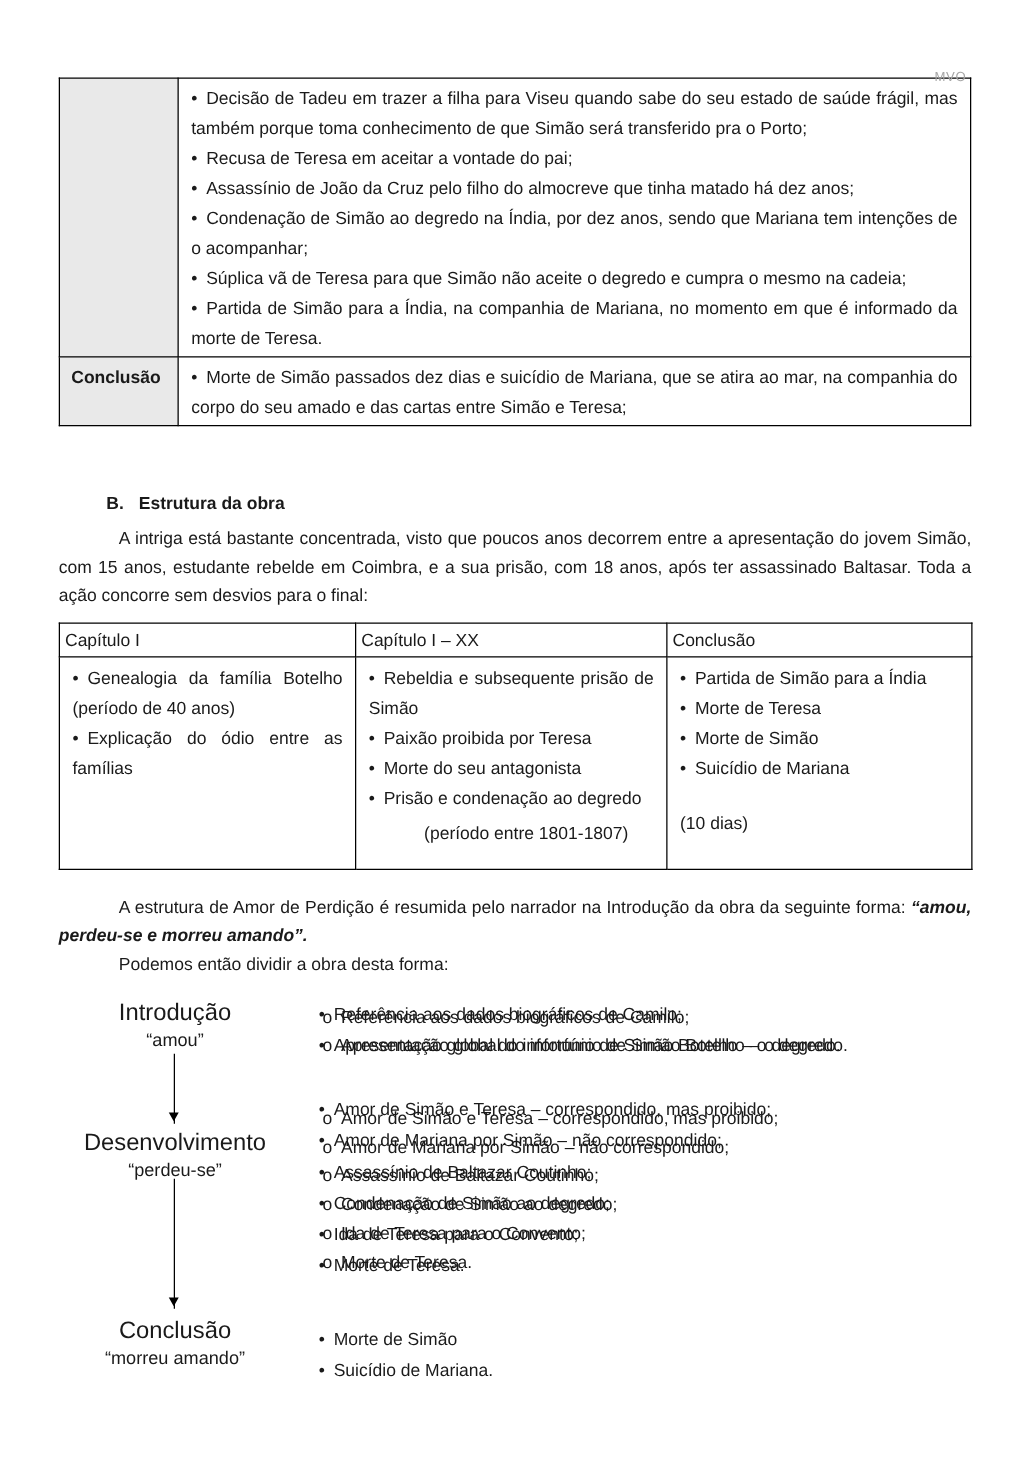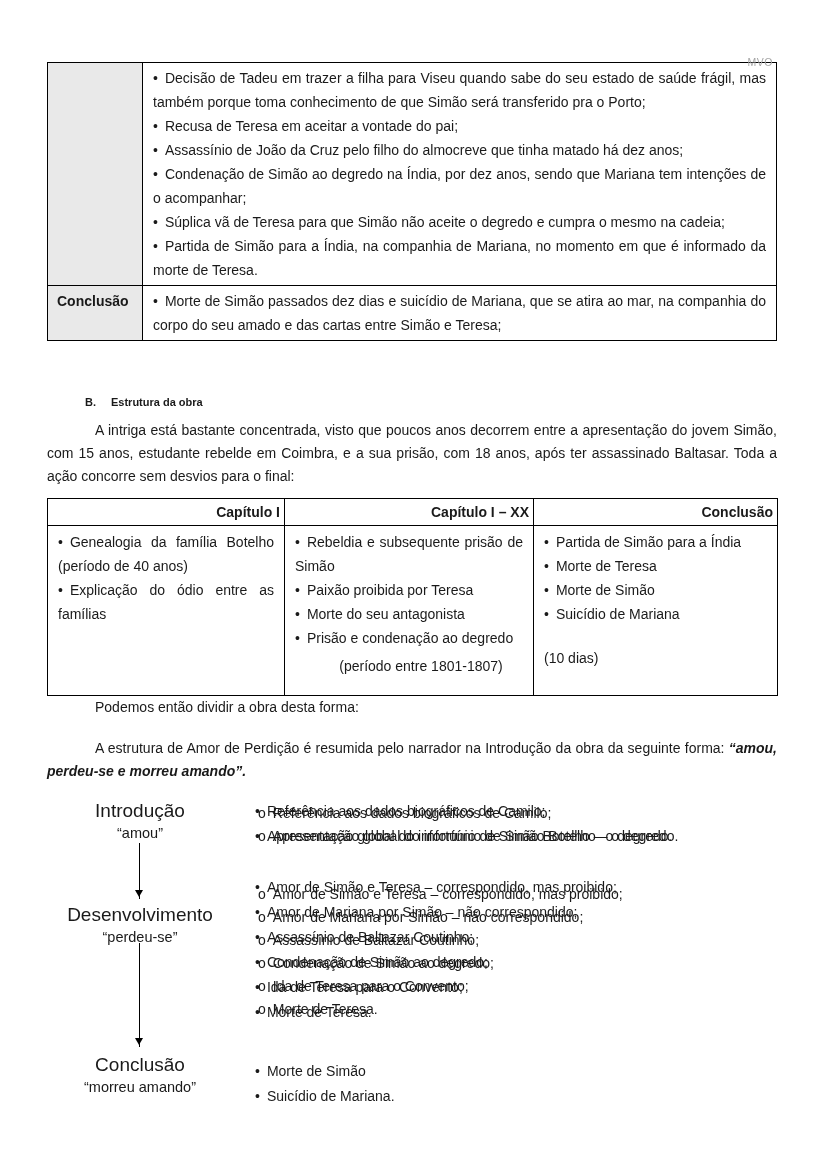--- a/index.html
+++ b/index.html
@@ -13,32 +13,32 @@
 
   table { border-collapse:collapse; table-layout:fixed; }
   .tbl { margin-left:47px; width:730px; }
   .tbl td, .tbl th { border:1px solid #000; vertical-align:top; }
   .tbl1 { margin-top:62px;border-radius:23px; }
   .hcell { background:#e9e9e9; font-weight:700; padding:3px 9px; line-height:24px; }
   .ccell { padding:3px 10px; line-height:24px; }
   .blist.just { text-align:justify; }
   .blist .li::before { content:"•"; margin-right:7px; }
 
-  .heading { margin:50px 16px 0 85px; font-weight:700; font-size:11px; line-height:23px; }
+  .heading { margin:50px 16px 0 85px; font-weight:700; font-size:14px; line-height:23px; }
   .hlabel { display:inline-block; width:26px; }
 
   .para { margin-left:47px; width:730px; line-height:23px; }
   .just { text-align:justify; }
   .p-first { margin-top:5px; text-indent:48px; }
   .p2 { margin-top:18px; text-indent:48px; }
   .p-divide { text-indent:48px; }
   .bq { font-weight:700; font-style:italic; }
 
   .tbl2 { margin-top:10px; }
-  .tbl2 th { font-weight:700; text-align:right; padding:2px 4px; line-height:22px; }
+  .tbl2 th { font-weight:400; text-align:left; padding:2px 4px; line-height:22px; }
   .ccell2 { padding:4px 10px; line-height:24px; height:170px; }
   .note { line-height:24px; }
   .note.center { text-align:center; margin-top:4px; padding-left:24px; }
   .note.right { text-align:left; margin-top:20px; padding-right:2px; }
 
   .diagram { position:relative; margin-top:8px; height:360px; }
   .stage { position:absolute; left:38px; width:204px; text-align:center; line-height:23px; }
   .stage-title { font-weight:400; font-size:19px; }
   .stage-sub { font-size:14.5px; }
   .dlist { position:absolute; line-height:25px; }
@@ -134,25 +134,25 @@
               <div class="li">Morte de Teresa</div>
               <div class="li">Morte de Simão</div>
               <div class="li">Suicídio de Mariana</div>
             </div>
           <div class="note right">(10 dias)</div>
         </td>
       </tr>
     </tbody>
   </table>
 
-  <p class="para p-divide">Podemos então dividir a obra desta forma:</p>
   <p class="para just p2">
     <span>A estrutura de Amor de Perdição é resumida pelo narrador na Introdução da obra da seguinte forma:</span>
     <span class="bq">“amou, perdeu-se e morreu amando”.</span>
   </p>
+  <p class="para p-divide">Podemos então dividir a obra desta forma:</p>
 
   <div class="diagram">
 
     <div class="stage" style="top:8px">
       <div class="stage-title">Introdução</div>
       <div class="stage-sub">“amou”</div>
     </div>
     <div class="dlist ghost" style="left:258px; top:11px; width:600px">
         <div class="li">Referência aos dados biográficos de Camilo;</div>
         <div class="li">Apresentação global do infortúnio de Simão Botelho – o degredo.</div>

